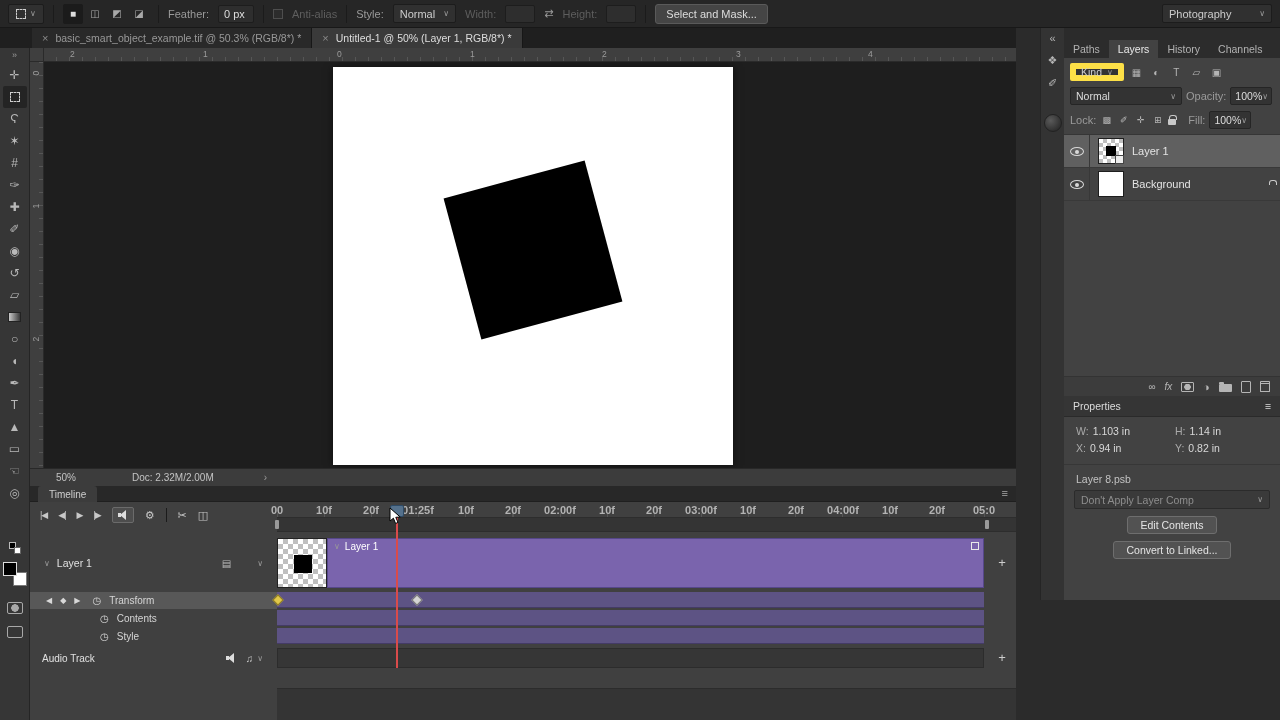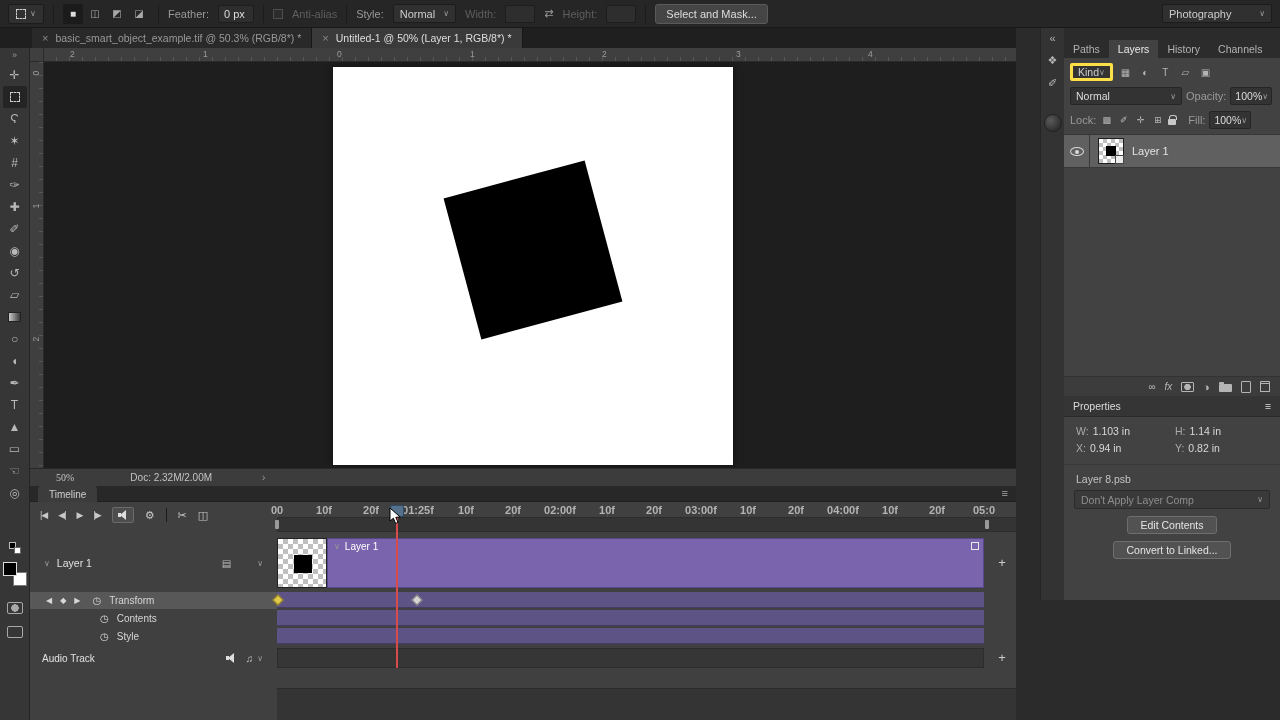--- a/index.html
+++ b/index.html
@@ -53,21 +53,21 @@
     background-size:100% 4px; background-position:0 100%; background-repeat:no-repeat; }
   #ruler-h span { position:absolute; top:1px; font-size:8.5px; color:#9c9c9c; }
   #ruler-v { position:absolute; left:0; top:14px; width:14px; height:406px; background:#3f3f3f; border-right:1px solid #2a2a2a; z-index:2;
     background-image:repeating-linear-gradient(180deg,#565656 0 1px,transparent 1px 13px);
     background-size:4px 100%; background-position:100% 0; background-repeat:no-repeat; }
   #ruler-v span { position:absolute; left:-1px; width:14px; text-align:center; font-size:8.5px; color:#9c9c9c; transform:rotate(-90deg); }
   #viewport { position:absolute; left:14px; top:14px; width:972px; height:406px; background:#1e1e1e; overflow:hidden; }
   #canvas { position:absolute; left:289px; top:5px; width:400px; height:398px; background:#ffffff; box-shadow:0 0 8px rgba(0,0,0,0.55); }
   #blacksquare { position:absolute; left:127px; top:110px; width:146px; height:146px; background:#000; transform:rotate(-15deg); }
   #status { position:absolute; left:0; top:420px; width:986px; height:18px; background:#3c3c3c; border-top:1px solid #282828; display:flex; align-items:center; font-size:10px; color:#c3c3c3; }
-  #status .zoom { margin-left:26px;font-family:Liberation Serif, serif; }
+  #status .zoom { margin-left:26px; }
   #status .doc { margin-left:56px; }
   #status .more { margin-left:50px; color:#9a9a9a; }
 
   
   #timeline { position:absolute; left:30px; top:486px; width:986px; height:234px; background:#3c3c3c; }
   #tl-tabrow { position:relative; height:16px; background:#282828; border-bottom:1px solid #1f1f1f; }
   #tl-tab { position:absolute; left:8px; top:0; height:16px; padding:0 11px; background:#3c3c3c; color:#cfcfcf; font-size:10px; display:flex; align-items:center; border-radius:3px 3px 0 0; }
   #tl-menu { position:absolute; right:8px; top:1px; color:#a8a8a8; font-size:11px; }
   #tl-body { position:absolute; left:0; top:16px; right:0; bottom:0; background:#404040; }
   #tl-left { position:absolute; left:0; top:0; width:247px; height:100%; }
@@ -111,21 +111,21 @@
   #dockstrip { position:absolute; left:1040px; top:28px; width:24px; height:572px; background:#333; border-left:1px solid #252525; display:flex; flex-direction:column; align-items:center; padding-top:4px; gap:10px; }
   #dockstrip .dicon { color:#b5b5b5; font-size:11px; }
   .dock-lens { width:18px; height:18px; border-radius:50%; background:radial-gradient(circle at 35% 35%, #5a5a5a, #1f1f1f); border:1px solid #222; margin-top:14px; }
 
   #panels { position:absolute; left:1064px; top:28px; width:216px; height:572px; }
   #panel-tabs { position:absolute; left:0; top:12px; width:216px; height:18px; background:#2c2c2c; display:flex; font-size:10.5px; color:#b2b2b2; }
   .ptab { padding:0 9px; display:flex; align-items:center; }
   .ptab.active { background:#424242; color:#e8e8e8; }
   #layers-panel { position:absolute; left:0; top:30px; width:216px; height:338px; background:#424242; }
   .filter-row { display:flex; align-items:center; gap:5px; padding:5px 6px 3px 6px; }
-  .kind-combo { display:flex; align-items:center; background:#333; border:3px solid #fde047; border-radius:2px; height:18px; padding:0 5px; color:#ccc; font-size:10.5px; }
+  .kind-combo { display:flex; align-items:center; gap:5px; background:#333; border:6px solid #fde047; border-radius:2px; height:18px; padding:0 5px; color:#ccc; font-size:10.5px; }
   .ficon { width:15px; text-align:center; color:#b5b5b5; font-size:10px; }
   .blend-row { display:flex; align-items:center; gap:4px; padding:3px 6px; font-size:10.5px; }
   .blend-select { width:112px; height:18px; background:#333; border:1px solid #252525; border-radius:2px; display:flex; align-items:center; justify-content:space-between; padding:0 5px; color:#ddd; }
   .small-select { width:42px; height:18px; background:#333; border:1px solid #252525; border-radius:2px; display:flex; align-items:center; justify-content:space-between; padding:0 4px; color:#ddd; }
   .lock-row { display:flex; align-items:center; gap:4px; padding:3px 6px 5px 6px; font-size:10.5px; border-bottom:1px solid #363636; }
   .licon { width:13px; text-align:center; color:#b5b5b5; font-size:9px; }
   .i-lock { position:relative; width:8px; height:6px; background:#c9c9c9; border-radius:1px; margin-top:4px; }
   .i-lock::before { content:""; position:absolute; left:1px; top:-4px; width:6px; height:4px; border:1.5px solid #c9c9c9; border-bottom:none; border-radius:3px 3px 0 0; }
   .layer-row { height:33px; display:flex; align-items:center; border-bottom:1px solid #393939; }
   .layer-row.selected { background:#606060; }
@@ -434,20 +434,28 @@
       <div class="layer-row selected">
         <span class="eye-cell">
             <span class="i-eye"></span>
           </span>
         <span class="lthumb checker">
           <span class="sq"></span>
           <span class="so-badge"></span>
         </span>
         <span class="layer-name">Layer 1</span>
       </div>
+      <div class="layer-row">
+        <span class="eye-cell">
+            <span class="i-eye"></span>
+          </span>
+        <span class="lthumb"></span>
+        <span class="layer-name">Background</span>
+        <span class="bg-lock"><span class="i-lock"></span></span>
+      </div>
       <div class="layers-footer">
         <span style="font-size:10px">∞</span>
         <span class="fx-txt">fx</span>
         <span class="i-mask"></span>
         <span style="font-size:11px">◑</span>
         <span class="i-folder"></span>
         <span class="i-page"></span>
         <span class="i-trash"></span>
       </div>
     </div>

